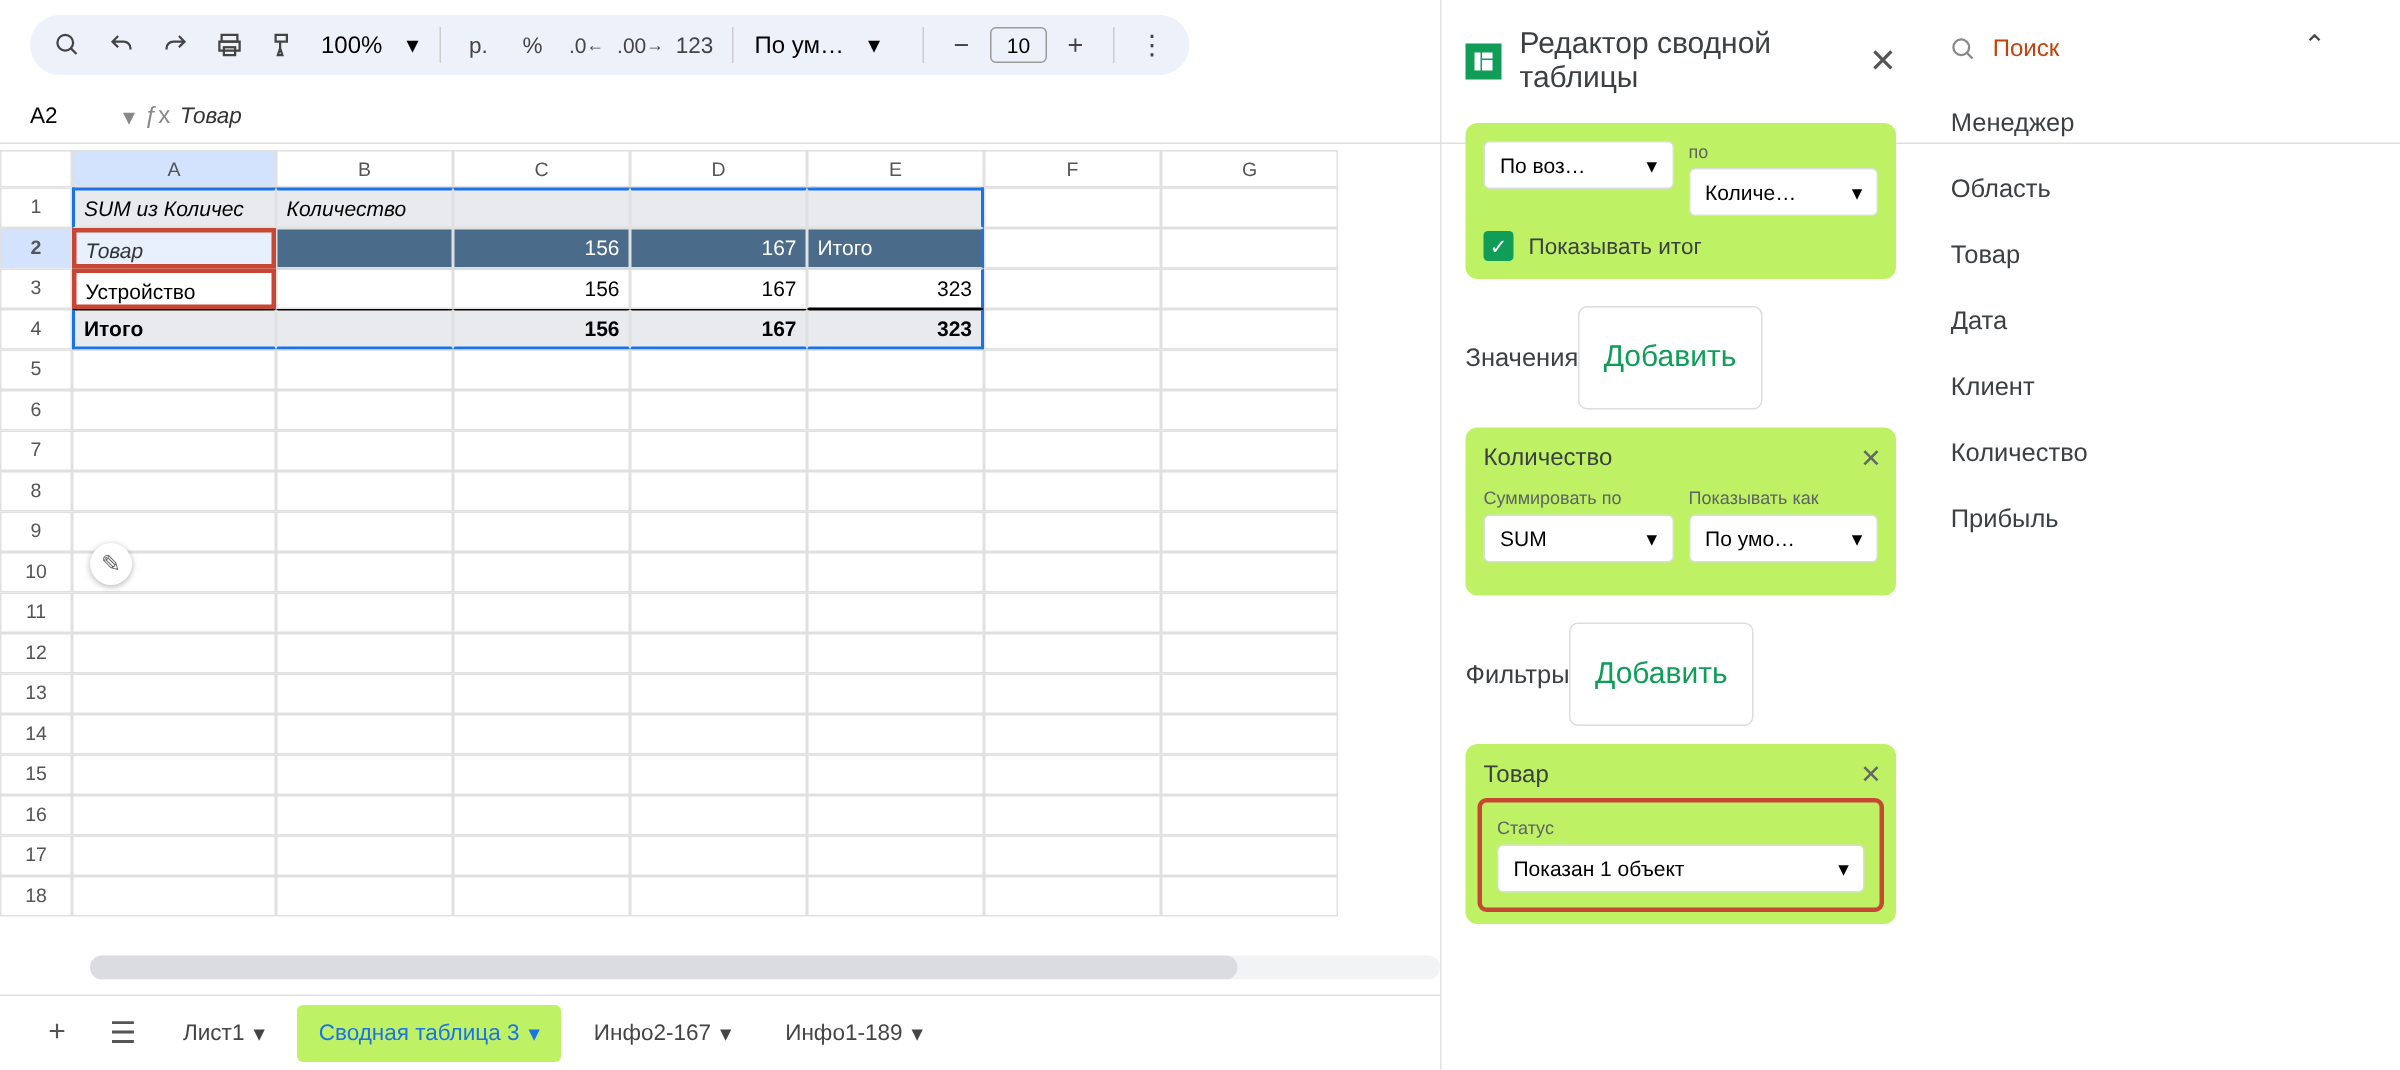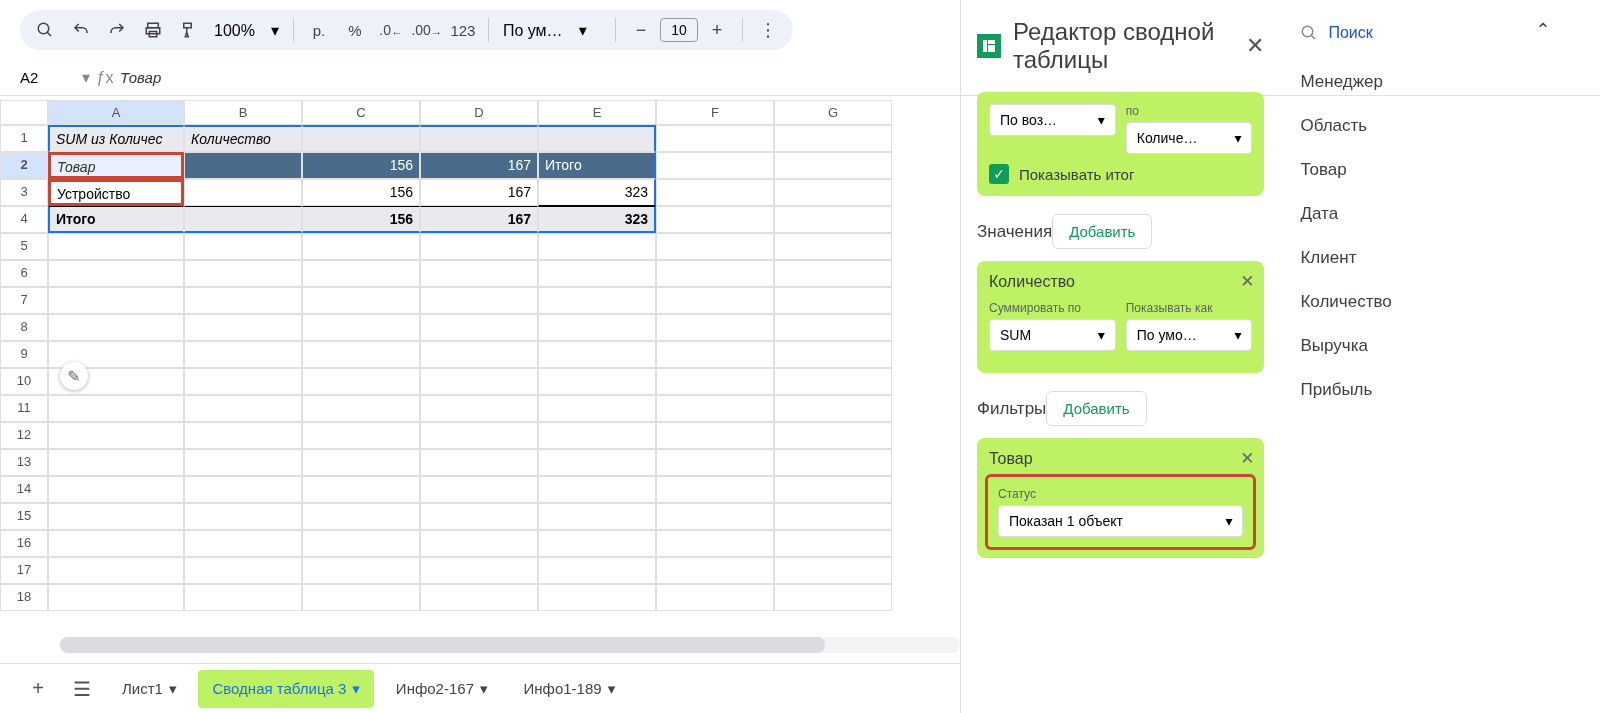--- a/index.html
+++ b/index.html
@@ -28,39 +28,39 @@
 .selcell{background:#e8f0fe}
 .edit-float{position:absolute;left:60px;top:262px;width:28px;height:28px;border-radius:50%;background:#fff;box-shadow:0 1px 4px rgba(0,0,0,.3);display:flex;align-items:center;justify-content:center;color:#666}
 .sheet-tabs{position:absolute;bottom:0;left:0;right:640px;height:50px;display:flex;align-items:center;padding:0 20px;gap:8px;border-top:1px solid #e0e0e0}
 .st-btn{width:36px;height:36px;display:flex;align-items:center;justify-content:center;color:#555;cursor:pointer;font-size:20px}
 .st-tab{padding:10px 14px;font-size:15px;color:#444;display:flex;align-items:center;gap:6px;cursor:pointer;border-radius:4px}
 .st-tab.active{color:#1a73e8;background:#bef264;font-weight:500}
 .side{position:absolute;right:0;top:0;width:640px;height:100%;display:flex;border-left:1px solid #e0e0e0}
 .pvt-editor{width:320px;display:flex;flex-direction:column}
 .pvt-head{display:flex;align-items:center;padding:18px 16px;gap:12px}
 .pvt-icon{width:24px;height:24px;background:#0f9d58;display:flex;align-items:center;justify-content:center}
-.pvt-title{font-size:24px;color:#3c4043;flex:1}
+.pvt-title{font-size:20px;color:#3c4043;flex:1}
 .close-x{font-size:22px;color:#555;cursor:pointer}
 .pvt-body{flex:1;overflow-y:auto;padding:0 16px 16px}
 .drag-handle{position:absolute;left:975px;top:320px;display:flex;flex-direction:column;gap:3px;color:#888}
 .card{background:#bef264;border-radius:8px;padding:12px;margin-bottom:14px;position:relative}
 .card-title{font-size:16px;color:#3c4043;margin-bottom:10px;font-weight:500}
 .card-x{position:absolute;right:10px;top:10px;color:#666;cursor:pointer;font-size:17px}
 .ctrl-row{display:flex;gap:10px;margin-bottom:10px}
 .ctrl{flex:1}
 .ctrl-lbl{font-size:12px;color:#5f6368;margin-bottom:4px}
 .dd{background:#fff;border:1px solid #dadce0;border-radius:4px;padding:7px 10px;font-size:14px;display:flex;justify-content:space-between;align-items:center;cursor:pointer}
 .chk-row{display:flex;align-items:center;gap:10px;font-size:15px;color:#3c4043}
 .chk{width:20px;height:20px;background:#0f9d58;border-radius:3px;display:flex;align-items:center;justify-content:center;color:#fff;font-size:14px}
 .sec-row{display:flex;justify-content:flex-start;align-items:center;margin:18px 0 12px}
 .sec-lbl{font-size:17px;color:#3c4043}
-.add-btn{border:1px solid #dadce0;border-radius:6px;padding:8px 16px;color:#0f9d58;font-size:15px;font-weight:500;cursor:pointer}
+.add-btn{border:1px solid #dadce0;border-radius:6px;padding:22px 16px;color:#0f9d58;font-size:20px;font-weight:500;cursor:pointer}
 .status-box{border:3px solid #c74634;border-radius:6px;padding:10px;margin:-4px}
 .field-list{width:320px;padding:18px 20px}
-.search-row{display:flex;align-items:center;gap:10px;padding:6px 0 18px;color:#1d4ed8}
+.search-row{display:flex;align-items:center;gap:10px;padding:6px 0 18px;color:#c2410c}
 .fld{padding:12px 0;font-size:17px;color:#3c4043;cursor:pointer}
 .spin{border:1px solid #999;border-radius:4px;padding:3px 8px;font-size:14px;width:38px;text-align:center}
 .hscroll{position:absolute;left:60px;right:0;bottom:0;height:16px;background:#f1f3f4;border-radius:8px}
 .hscroll-thumb{position:absolute;left:0;width:85%;height:100%;background:#dadce0;border-radius:8px}
 </style>
 </head>
 <body>
 
 <div class="toolbar">
   <div class="tb-pill">
@@ -406,16 +406,15 @@
           <line x1="20" y1="20" x2="15" y2="15"></line>
         </svg>
         <span>Поиск</span>
       </div>
     <div class="fld">Менеджер</div>
     <div class="fld">Область</div>
     <div class="fld">Товар</div>
     <div class="fld">Дата</div>
     <div class="fld">Клиент</div>
     <div class="fld">Количество</div>
-    <div class="fld">Выручка</div>
     <div class="fld">Прибыль</div>
   </div>
 </div>
 
 </body></html>

